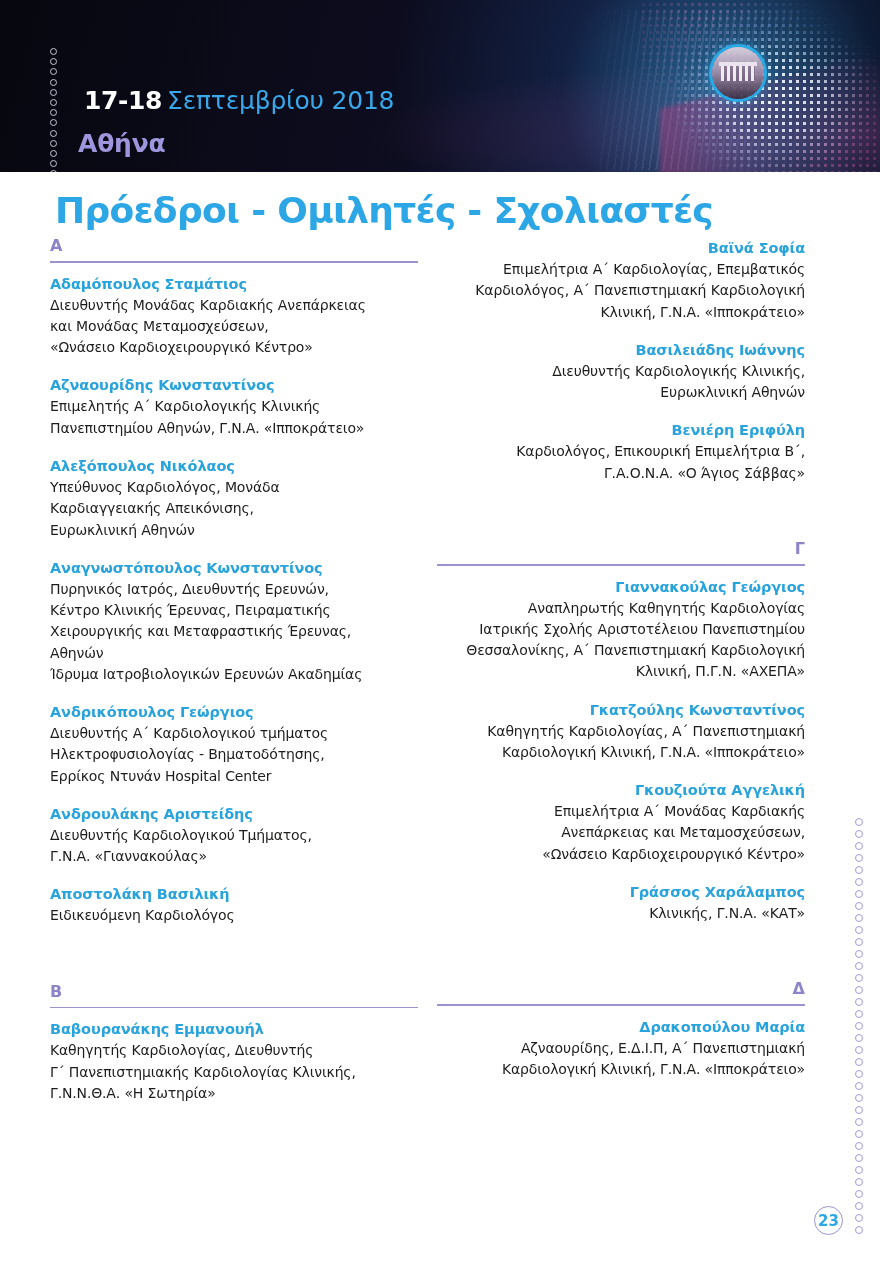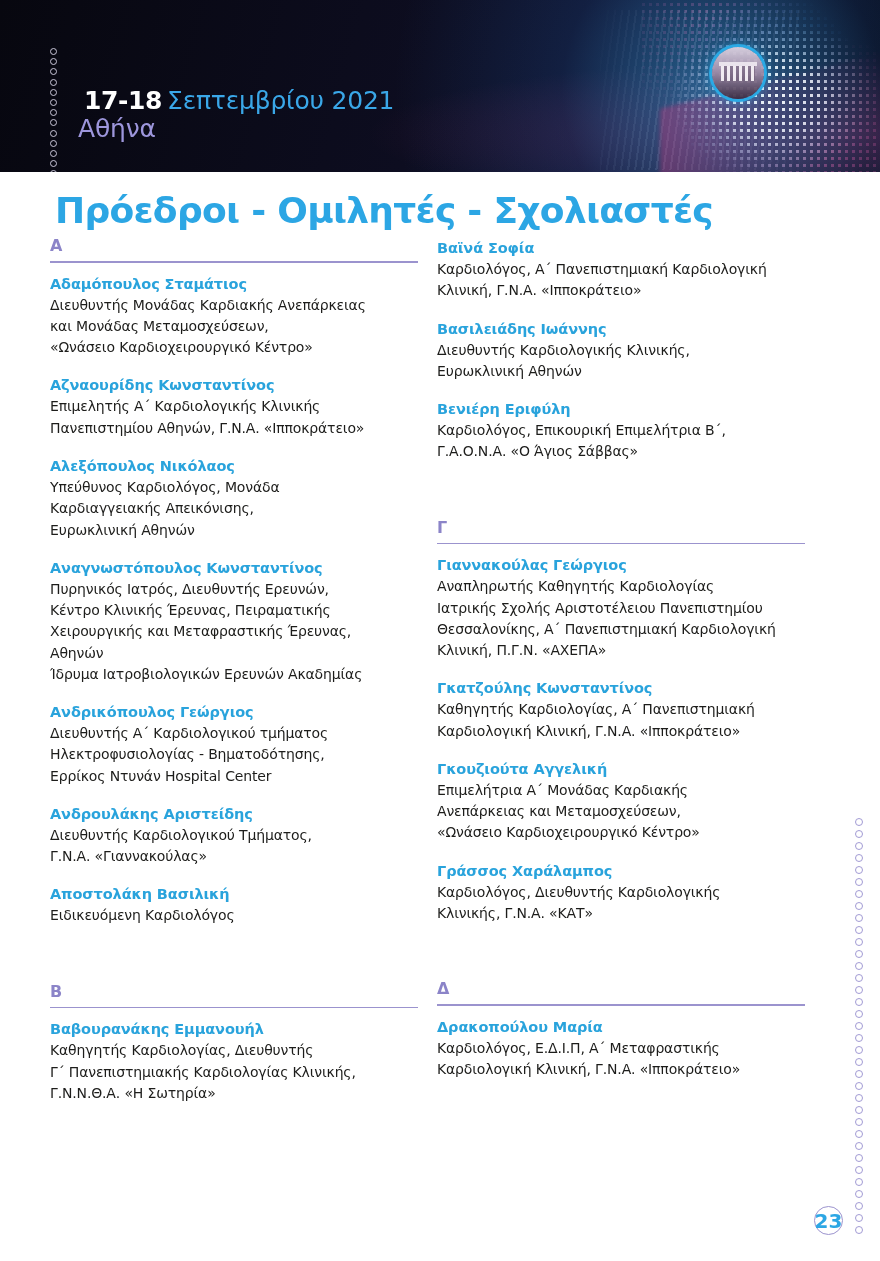--- a/index.html
+++ b/index.html
@@ -87,39 +87,39 @@
   }
   .banner-text { position: absolute; left: 78px; top: 88px; }
   .date-line { white-space: nowrap; line-height: 1; }
   .date-strong {
     font-weight: 700; font-size: 25px; color: #ffffff; letter-spacing: -0.4px; margin-left: 6px;
   }
   .date-rest {
     font-weight: 400; font-size: 25px; color: #3aa7e8; letter-spacing: -0.2px;
   }
   .city {
-    margin-top: 1px; font-weight: 400; font-size: 25px; color: #9d96dc; letter-spacing: -0.2px;
+    margin-top: 16px; font-weight: 700; font-size: 25px; color: #9d96dc; letter-spacing: -0.2px;
   }
 
   
   .page-title {
     position: absolute; left: 55px; top: 190px;
     font-size: 36px; font-weight: 700; color: #2ca6e4;
     letter-spacing: -0.7px; white-space: nowrap;
   }
 
   
   .columns {
     position: absolute; left: 0; top: 238px; width: 880px;
   }
   .col {
     position: absolute; top: 0; width: 368px;
   }
   .col-left  { left: 50px; }
-  .col-right { left: 437px; }
+  .col-right { left: 437px; text-align: right; }
 
   .section-letter-wrap { margin-bottom: 11px; }
   .section-letter {
     font-size: 16px; font-weight: 700; color: #8b84c8;
     line-height: 1; padding-bottom: 7px;
   }
   .section-rule {
     height: 1.6px; background: #9b93ce; width: 100%;
   }
   .spacer-pre-section { height: 40px; }
@@ -143,21 +143,21 @@
     display: block; width: 8px; height: 8px; border-radius: 50%;
     border: 1.4px solid #a29bd4; background: transparent;
   }
 
   
   .page-num {
     position: absolute; left: 814px; top: 1206px;
     width: 29px; height: 29px; border-radius: 50%;
     border: 1.6px solid #9b93ce;
     display: flex; align-items: center; justify-content: center;
-    font-size: 20px; font-weight: 700; color: #2ca6e4; background: #fff;
+    font-size: 15px; font-weight: 700; color: #2ca6e4; background: #fff;
   }
 </style>
 </head>
 <body>
 
 <div class="page">
 
   <div class="banner">
     <div class="banner-bg"></div>
     <div class="streaks"></div>
@@ -177,21 +177,21 @@
         <i></i>
         <i></i>
         <i></i>
         <i></i>
         <i></i>
         <i></i>
     </div>
 
     <div class="banner-text">
       <div class="date-line">
-        <span class="date-strong">17-18</span><span> </span><span class="date-rest">Σεπτεμβρίου 2021</span>
+        <span class="date-strong">17-18</span><span> </span><span class="date-rest">Σεπτεμβρίου 2018</span>
       </div>
       <div class="city">Αθήνα</div>
     </div>
   </div>
 
   <div class="page-title">Πρόεδροι - Ομιλητές - Σχολιαστές</div>
 
   <div class="columns">
     <div class="col col-left" id="col-left">
         <div class="section-letter-wrap">
@@ -263,20 +263,21 @@
             <div>Καθηγητής Καρδιολογίας, Διευθυντής</div>
             <div>Γ΄ Πανεπιστημιακής Καρδιολογίας Κλινικής,</div>
             <div>Γ.Ν.Ν.Θ.Α. «Η Σωτηρία»</div>
           </div>
         </div>
       </div>
     <div class="col col-right" id="col-right">
         <div class="person">
           <div class="person-name">Βαϊνά Σοφία</div>
           <div class="person-aff">
+            <div>Επιμελήτρια Α΄ Καρδιολογίας, Επεμβατικός</div>
             <div>Καρδιολόγος, Α΄ Πανεπιστημιακή Καρδιολογική</div>
             <div>Κλινική, Γ.Ν.Α. «Ιπποκράτειο»</div>
           </div>
         </div>
         <div class="person">
           <div class="person-name">Βασιλειάδης Ιωάννης</div>
           <div class="person-aff">
             <div>Διευθυντής Καρδιολογικής Κλινικής,</div>
             <div>Ευρωκλινική Αθηνών</div>
           </div>
@@ -313,33 +314,32 @@
           <div class="person-name">Γκουζιούτα Αγγελική</div>
           <div class="person-aff">
             <div>Επιμελήτρια Α΄ Μονάδας Καρδιακής</div>
             <div>Ανεπάρκειας και Μεταμοσχεύσεων,</div>
             <div>«Ωνάσειο Καρδιοχειρουργικό Κέντρο»</div>
           </div>
         </div>
         <div class="person">
           <div class="person-name">Γράσσος Χαράλαμπος</div>
           <div class="person-aff">
-            <div>Καρδιολόγος, Διευθυντής Καρδιολογικής</div>
             <div>Κλινικής, Γ.Ν.Α. «ΚΑΤ»</div>
           </div>
         </div>
         <div class="spacer-pre-section"></div>
         <div class="section-letter-wrap">
           <div class="section-letter">Δ</div>
           <div class="section-rule"></div>
         </div>
         <div class="person">
           <div class="person-name">Δρακοπούλου Μαρία</div>
           <div class="person-aff">
-            <div>Καρδιολόγος, Ε.Δ.Ι.Π, Α΄ Μεταφραστικής</div>
+            <div>Αζναουρίδης, Ε.Δ.Ι.Π, Α΄ Πανεπιστημιακή</div>
             <div>Καρδιολογική Κλινική, Γ.Ν.Α. «Ιπποκράτειο»</div>
           </div>
         </div>
       </div>
   </div>
 
   <div class="edge-dots">
     <i></i>
       <i></i>
       <i></i>

